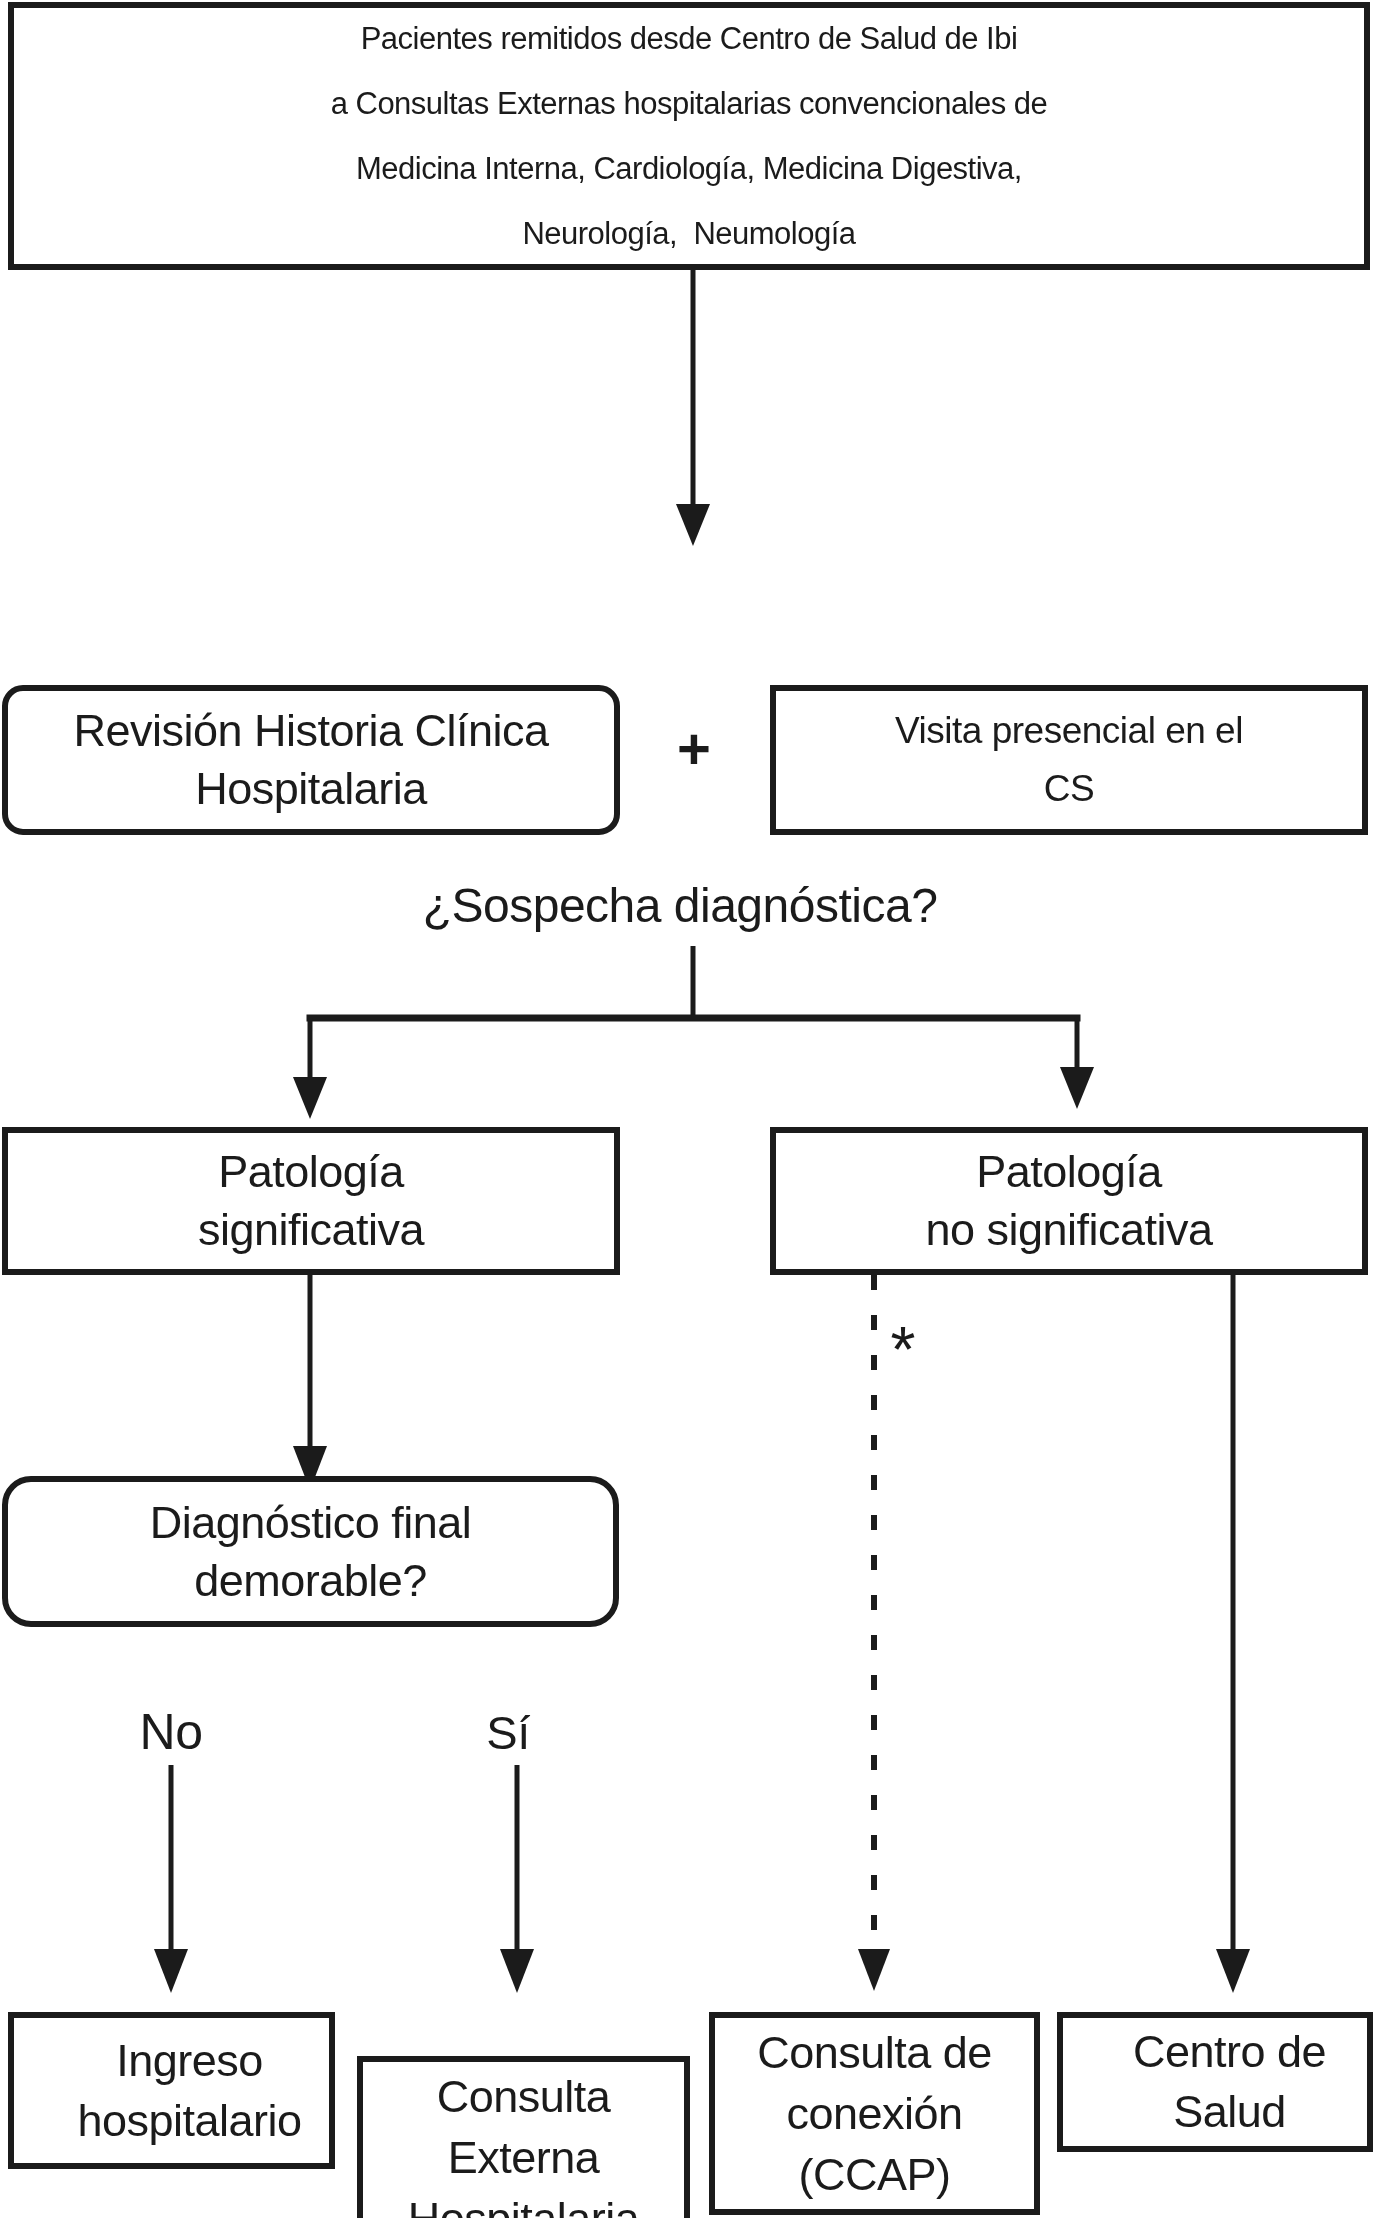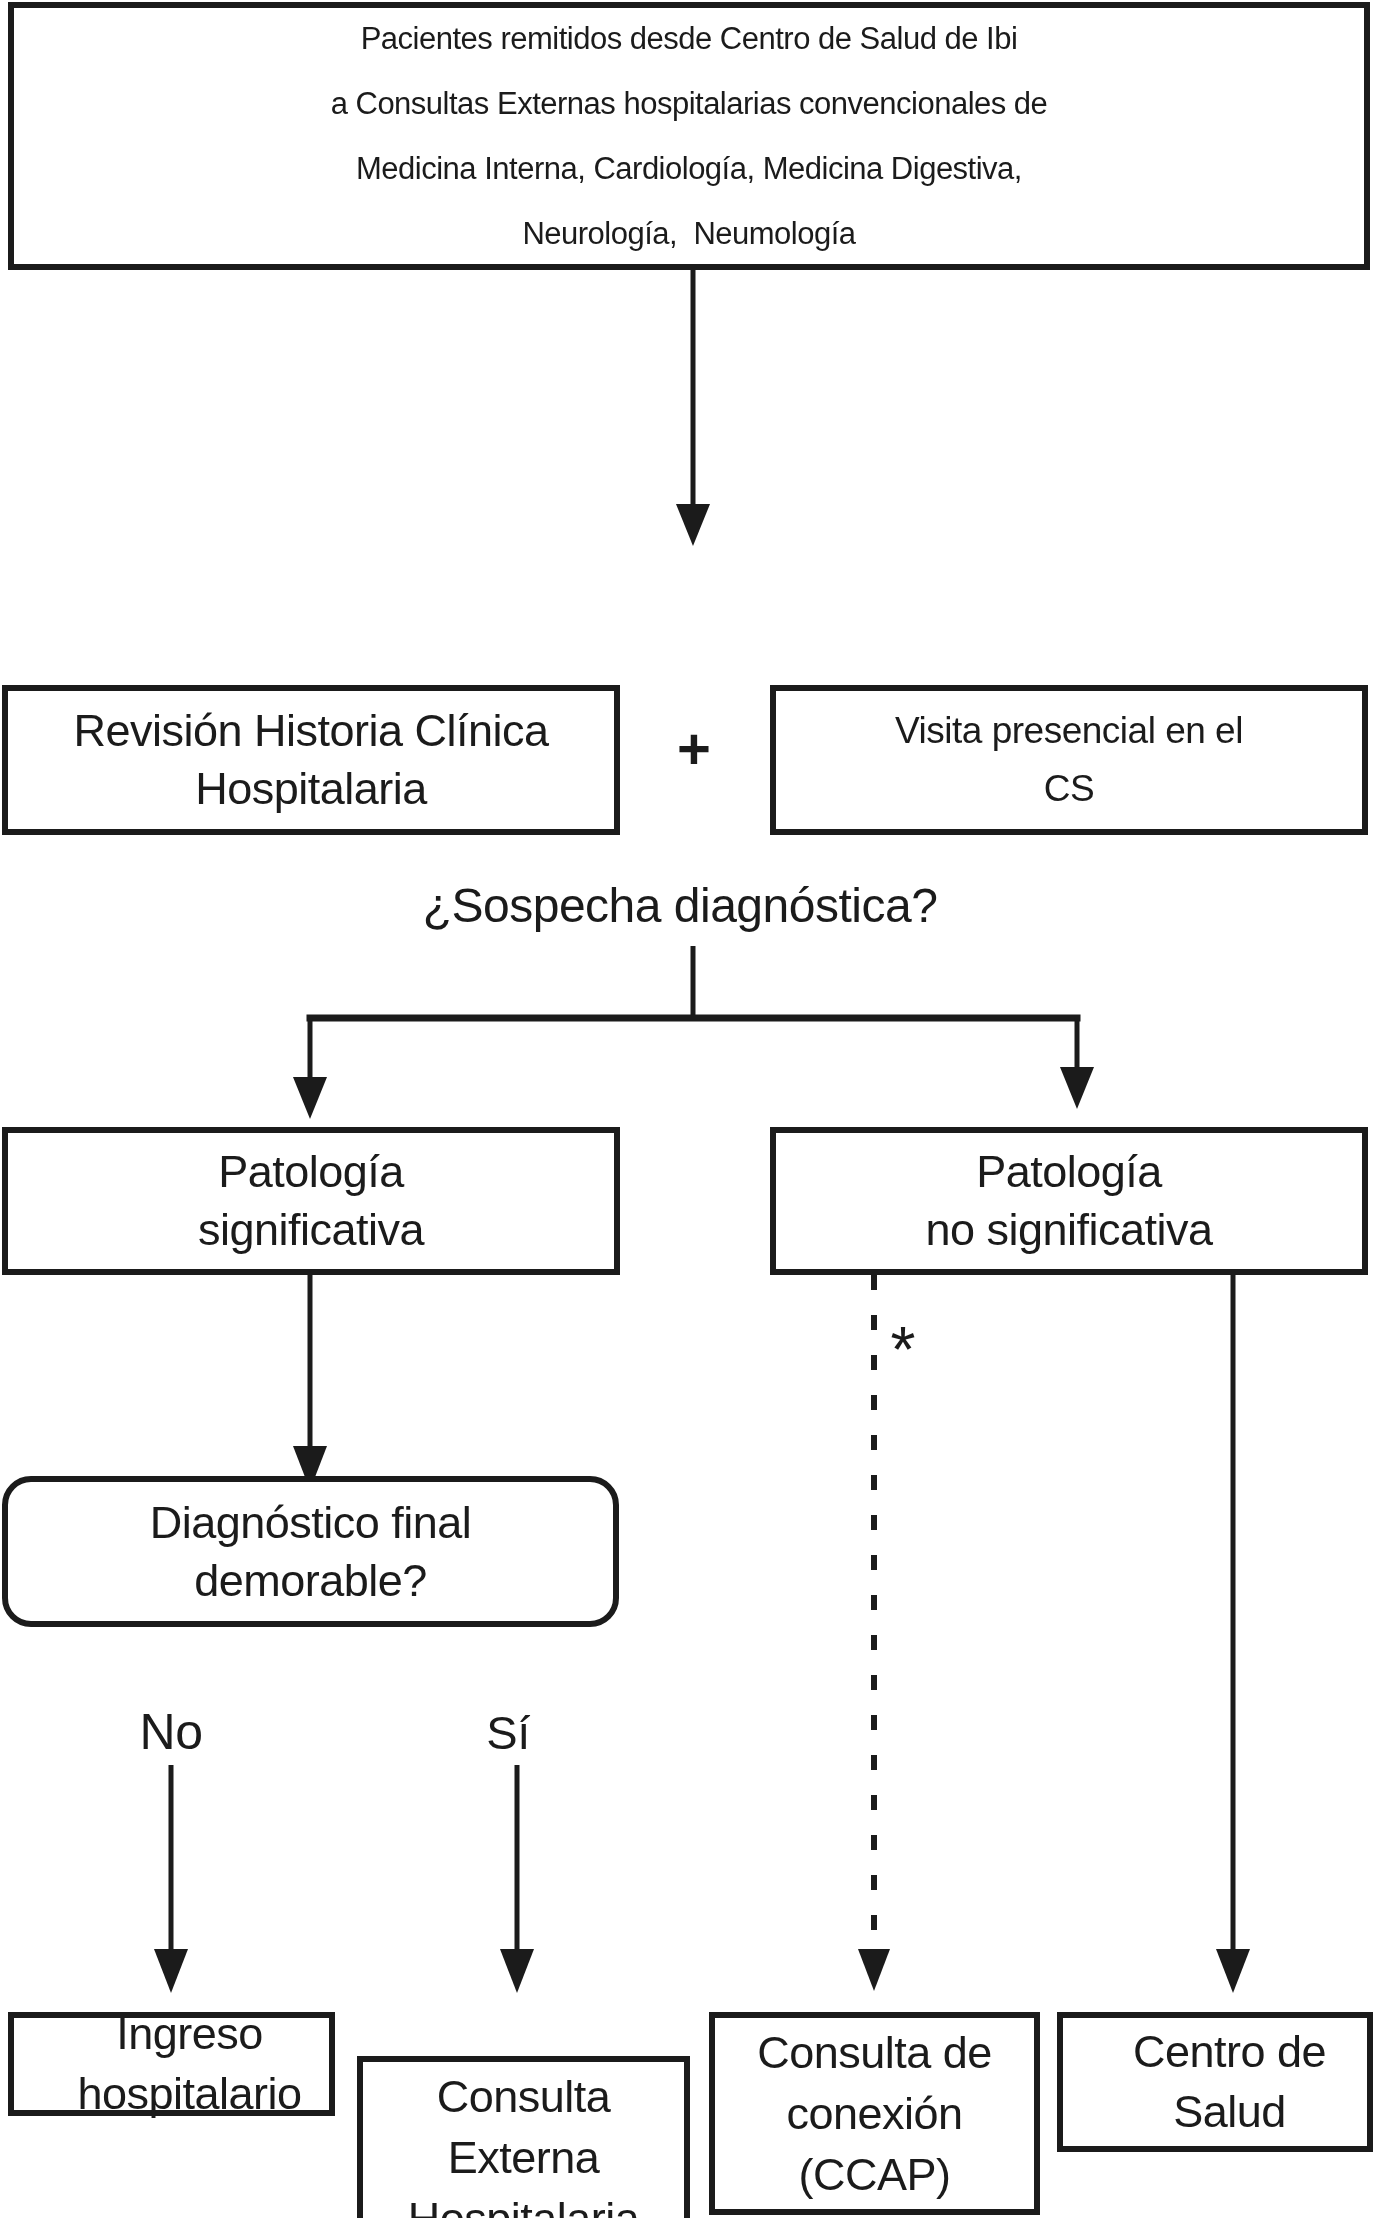--- a/index.html
+++ b/index.html
@@ -25,26 +25,26 @@
     border:6px solid var(--ink);
     background:var(--bg);
     display:flex;align-items:center;justify-content:center;
     text-align:center;
     white-space:pre-line;
     letter-spacing:-0.5px;
     line-height:1.3;
   }
   .box.source      {left:8px;   top:2px;    width:1362px;height:268px;font-size:31px;line-height:65px;}
   .box.valoracion  {left:2px;   top:570px;  width:1373px;height:87px; font-size:46px;}
-  .box.revision    {left:2px;   top:685px;  width:618px; height:150px;font-size:45px;line-height:58px;}
+  .box.revision    {left:2px;   top:685px;  width:618px; height:150px;font-size:45px;line-height:58px;border-radius:21px;}
   .box.visita      {left:770px; top:685px;  width:598px; height:150px;font-size:37px;line-height:58px;}
   .box.patsig      {left:2px;   top:1127px; width:618px; height:148px;font-size:45px;line-height:58px;}
   .box.patnosig    {left:770px; top:1127px; width:598px; height:148px;font-size:45px;line-height:58px;}
   .box.diagnostico {left:2px;   top:1476px; width:617px; height:151px;font-size:45px;line-height:58px;border-radius:29px;}
-  .box.ingreso     {left:8px;   top:2012px; width:327px; height:104px;font-size:45px;line-height:60px;padding-left:36px;}
+  .box.ingreso     {left:8px;   top:2012px; width:327px; height:157px;font-size:45px;line-height:60px;padding-left:36px;}
   .box.consultaext {left:357px; top:2012px; width:333px; height:203px;font-size:45px;line-height:61px;margin-top:44px;}
   .box.ccap        {left:709px; top:2012px; width:331px; height:203px;font-size:45px;line-height:61px;}
   .box.centrosalud {left:1057px;top:2012px; width:316px; height:140px;font-size:45px;line-height:60px;padding-left:29px;}
 
   .lbl{
     position:absolute;
     transform:translate(-50%,-50%);
     white-space:pre;
     letter-spacing:-0.5px;
   }

